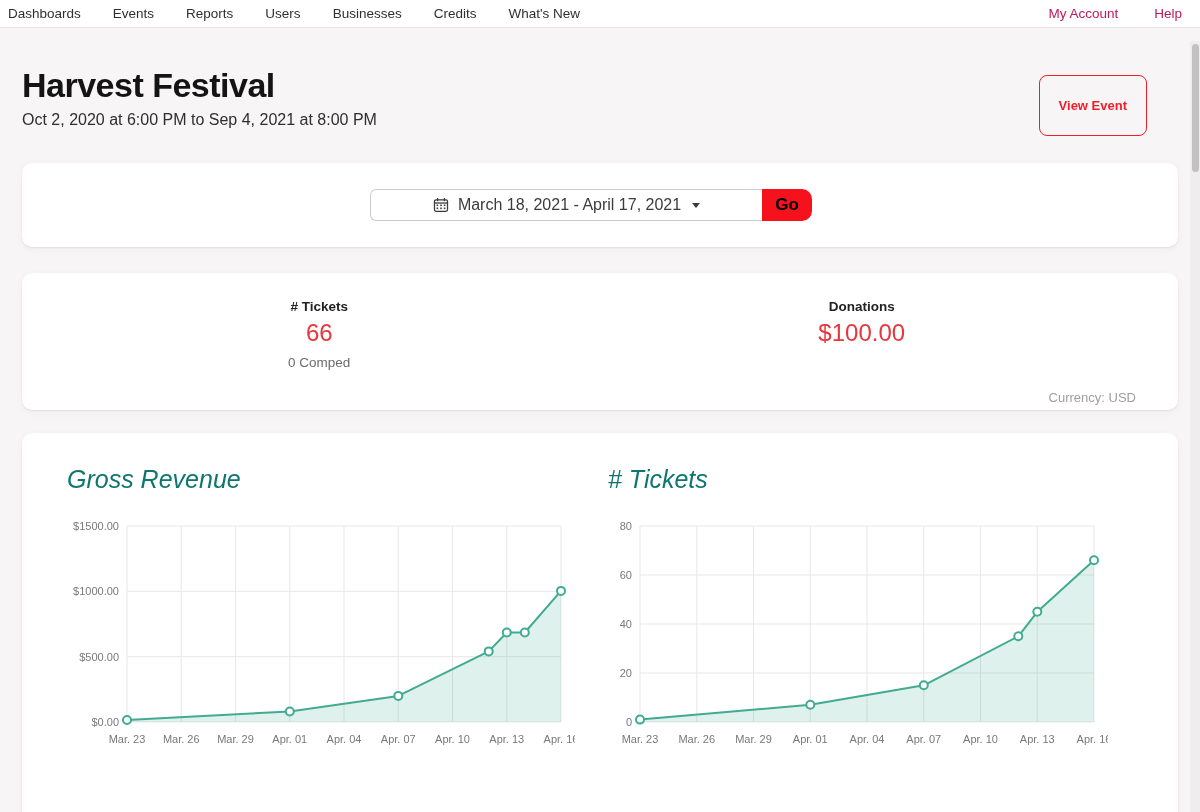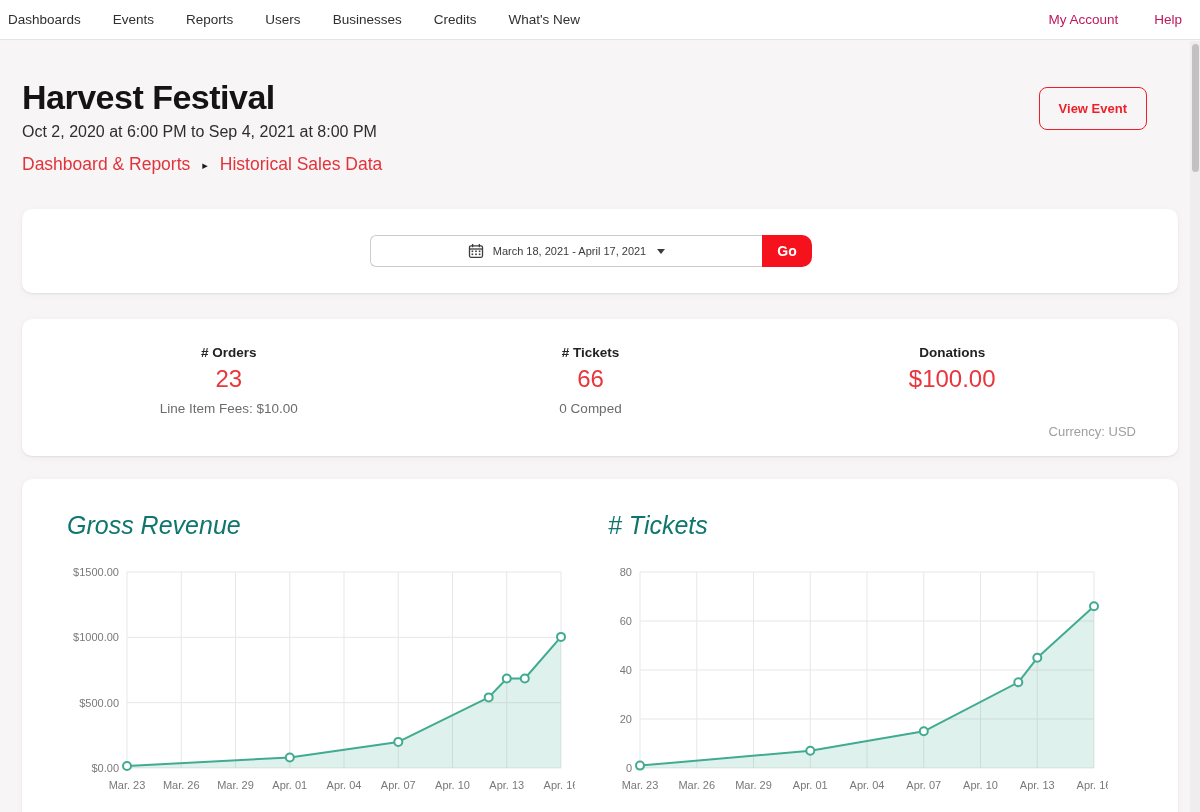--- a/index.html
+++ b/index.html
@@ -5,72 +5,72 @@
   * { margin:0; padding:0; box-sizing:border-box; }
   html,body { width:1200px; height:812px; overflow:hidden; }
   body {
     font-family:"Liberation Sans", sans-serif;
     background:#f7f5f5;
     color:#2b2b2b;
     position:relative;
   }
   
   .topnav {
-    height:40px; background:#ffffff; border-bottom:1px solid #e6e4e4;
+    height:28px; background:#ffffff; border-bottom:1px solid #e6e4e4;
     display:flex; align-items:center; padding:0 18px 0 8px;
   }
   .nav-left { display:flex; gap:32px; align-items:center; }
   .nav-item { font-size:13.5px; color:#2f2f2f; cursor:pointer; white-space:nowrap; }
   .nav-right { margin-left:auto; display:flex; gap:36px; align-items:center; }
   .nav-right .nav-item { color:#be185d; }
   
   .content { padding:0 22px; }
   .page-header { position:relative; margin-top:37px; }
   .page-title { font-size:34px; font-weight:700; color:#141414; letter-spacing:-0.5px; line-height:1.18; }
   .page-dates { margin-top:6px; font-size:16px; color:#2e2e2e; }
   .breadcrumb { margin-top:13px; display:flex; align-items:center; gap:12px; }
   .crumb { font-size:17.5px; color:#e2333b; font-weight:500; cursor:pointer; }
   .crumb-sep { font-size:11px; color:#1a1a1a; line-height:1; padding-top:2px; }
   .view-event-btn {
     position:absolute; top:10px; right:31px;
     background:transparent; border:1.5px solid #ef1f2a; color:#ef1f2a;
     font-family:inherit; font-size:13px; font-weight:700;
-    padding:13px 19px; border-radius:8px; cursor:pointer;
+    padding:22px 19px; border-radius:8px; cursor:pointer;
   }
   
   .card {
     background:#ffffff; border-radius:10px;
     box-shadow:0 1px 2px rgba(0,0,0,.07), 0 2px 10px rgba(0,0,0,.04);
   }
   
   .filter-card { margin-top:34px; height:84px; display:flex; align-items:center; justify-content:center; }
   .filter-group { display:flex; align-items:stretch; height:32px; margin-left:-18px; }
   .date-input {
     width:392px; background:#fff; border:1px solid #cccccc; border-right:none;
     border-radius:6px 0 0 6px; display:flex; align-items:center; justify-content:center;
-    gap:9px; cursor:pointer; font-size:11px; color:#3b3b3b;
+    gap:9px; cursor:pointer; font-size:16px; color:#3b3b3b;
   }
   .cal-icon { display:inline-flex; }
   .caret-down {
     width:0; height:0; border-left:4.5px solid transparent; border-right:4.5px solid transparent;
     border-top:5px solid #3b3b3b; margin-left:2px;
   }
   .go-btn {
-    width:50px; background:#f5121d; color:#ffffff; border:none; font-family:inherit;
-    font-size:14px; font-weight:700; border-radius:0 10px 10px 0; cursor:pointer;
+    width:50px; background:#f5121d; color:#000000; border:none; font-family:inherit;
+    font-size:17px; font-weight:700; border-radius:0 10px 10px 0; cursor:pointer;
   }
   
   .stats-card { margin-top:26px; height:137px; position:relative; display:flex; padding:26px 45px 0 26px; }
   .stat-col { flex:1; text-align:center; padding:0 4px; }
   .stat-label { font-size:13.5px; font-weight:700; color:#222222; }
   .stat-value { margin-top:6px; font-size:24px; color:#e9353c; line-height:1.1; }
   .stat-cents { font-size:15px; vertical-align:6px; letter-spacing:0; }
   .stat-sub { margin-top:7px; font-size:13.5px; color:#6d6b6b; line-height:1.3; }
   .stat-sub-cents { font-size:10.5px; vertical-align:3px; }
-  .currency-note { position:absolute; right:42px; bottom:17px; font-size:13px; color:#a09e9e; }
+  .currency-note { position:absolute; right:42px; bottom:5px; font-size:13px; color:#a09e9e; }
   
   .charts-card { margin-top:23px; height:400px; display:flex; padding-top:32px; }
   .chart-panel { width:50%; }
   .chart-panel.left { padding-left:45px; }
   .chart-panel.right { padding-left:8px; }
   .chart-title { font-size:25px; font-weight:400; color:#0f766e; margin-bottom:24px;font-style:italic; }
   .chart-box svg text { font-family:"Liberation Sans", sans-serif; }
   
   .scroll-track { position:fixed; top:41px; right:0; width:10px; height:771px; background:#efedee; }
   .scroll-thumb { position:absolute; top:3px; right:1.5px; width:7px; height:128px; background:#c3c1c1; border-radius:4px; }
@@ -92,25 +92,20 @@
     <span class="nav-item">My Account</span>
     <span class="nav-item">Help</span>
   </div>
 </nav>
 
 <div class="content">
 
   <header class="page-header">
     <h1 class="page-title">Harvest Festival</h1>
     <div class="page-dates">Oct 2, 2020 at 6:00 PM to Sep 4, 2021 at 8:00 PM</div>
-    <div class="breadcrumb">
-      <span class="crumb">Dashboard &amp; Reports</span>
-      <span class="crumb-sep">▸</span>
-      <span class="crumb">Historical Sales Data</span>
-    </div>
     <button class="view-event-btn">View Event</button>
   </header>
 
   <section class="card filter-card">
     <div class="filter-group">
       <div class="date-input">
         <span class="cal-icon">
           <svg width="16" height="16" viewBox="0 0 16 16" fill="none" stroke="#3b3b3b" stroke-width="1.3">
             <rect x="1.5" y="2.8" width="13" height="11.5" rx="1.5"></rect>
             <line x1="4.6" y1="1" x2="4.6" y2="4.2"></line>
@@ -127,25 +122,20 @@
           </svg>
         </span>
         <span>March 18, 2021 - April 17, 2021</span>
         <span class="caret-down"></span>
       </div>
       <button class="go-btn">Go</button>
     </div>
   </section>
 
   <section class="card stats-card">
-    <div class="stat-col">
-      <div class="stat-label"># Orders</div>
-      <div class="stat-value"><span>23</span></div>
-      <div class="stat-sub"><span>Line Item Fees: $10.00</span></div>
-    </div>
     <div class="stat-col">
       <div class="stat-label"># Tickets</div>
       <div class="stat-value"><span>66</span></div>
       <div class="stat-sub"><span>0 Comped</span></div>
     </div>
     <div class="stat-col">
       <div class="stat-label">Donations</div>
       <div class="stat-value"><span>$100.00</span></div>
       <div class="stat-sub"><span></span></div>
     </div>

